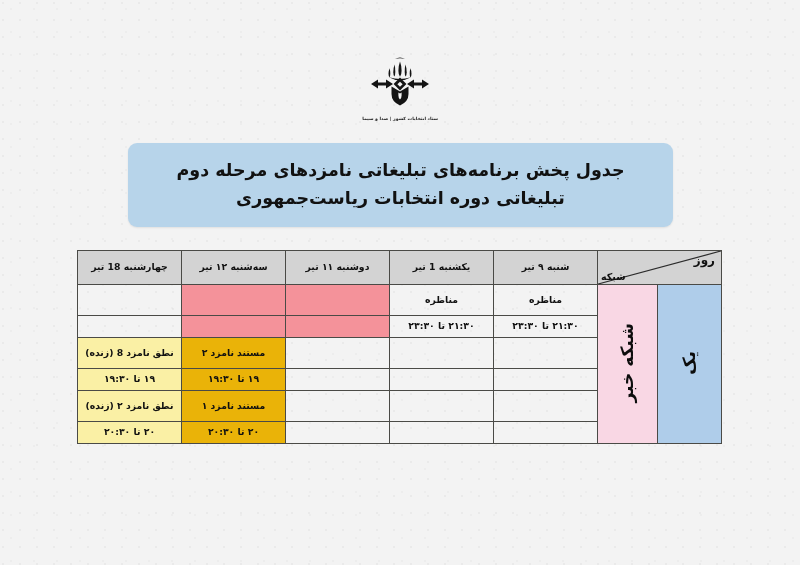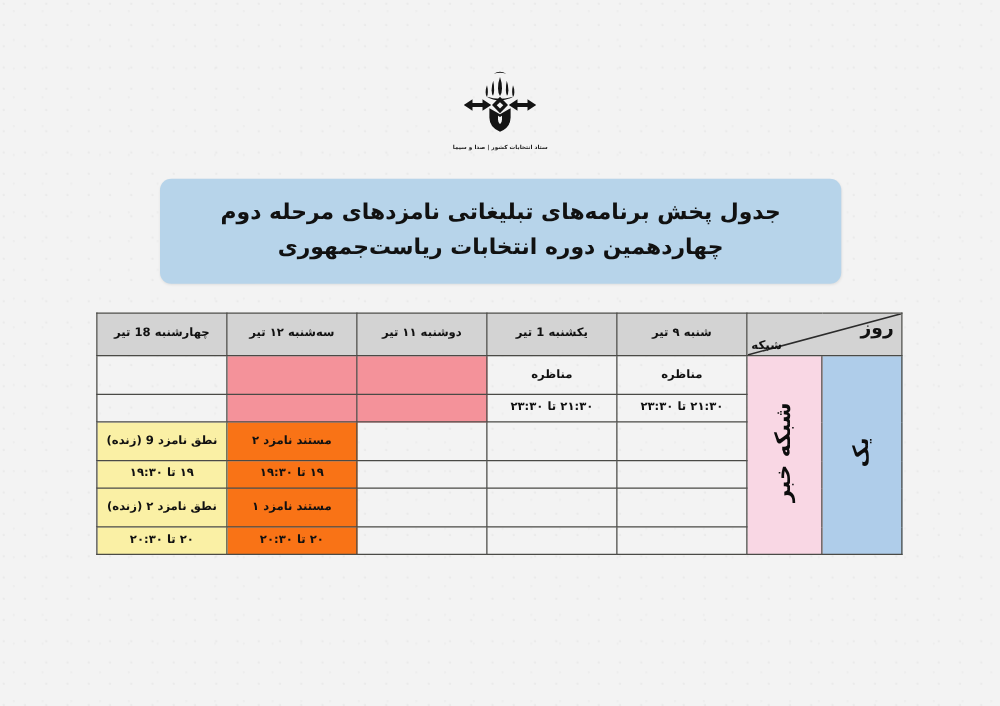--- a/index.html
+++ b/index.html
@@ -90,21 +90,21 @@
 
   .corner-cell{
     position:relative;
     background:#d3d3d3;
     padding:0;
     overflow:hidden;
   }
   .corner-cell svg{position:absolute;inset:0;width:100%;height:100%;}
   .corner-day{
     position:absolute;top:2px;right:6px;
-    font-size:15px;font-weight:bold;color:#111;
+    font-size:12px;font-weight:bold;color:#111;
   }
   .corner-net{
     position:absolute;bottom:1px;left:3px;
     font-size:9.5px;font-weight:bold;color:#111;
   }
 
   
   .net-cell{
     padding:0;
   }
@@ -121,21 +121,21 @@
   .net-khabar{background:#f9d7e4;}
   .net-yek{background:#afcdea;}
 
   
   tbody tr{height:0;}
   tr.r-title td{height:30px;}
   tr.r-time  td{height:21px;margin-top:12px;}
 
   .cell-empty{background:transparent;}
   .cell-red{background:#f4929a;}
-  .cell-purple{background:#f97316;}
+  .cell-purple{background:#eab308;}
   .cell-yellow{background:#faf0a5;}
 
   .cell-time{font-size:8.6px;font-weight:bold;}
 </style>
 </head>
 <body>
 
 <div id="page-bg"></div>
 
 <div id="root">
@@ -162,21 +162,21 @@
 
         <path d="M26.5 34.6 l8.5 4.8 l8.5 -4.8 l0 7.4 q0 7.8 -8.5 11.4 q-8.5 -3.6 -8.5 -11.4 z"></path>
         <path d="M33.4 40.6 l1.6 1 l1.6 -1 l0 3 q0 2.6 -1.6 3.8 q-1.6 -1.2 -1.6 -3.8 z" fill="#f3f3f3"></path>
       </g>
     </svg>
     <div class="logo-caption">ستاد انتخابات کشور | صدا و سیما</div>
   </div>
 
   <div class="title-banner">
     <div class="title-line">جدول پخش برنامه‌های تبلیغاتی نامزدهای مرحله دوم</div>
-    <div class="title-line">چهاردهمین دوره انتخابات ریاست‌جمهوری</div>
+    <div class="title-line">تبلیغاتی دوره انتخابات ریاست‌جمهوری</div>
   </div>
 
   <div class="table-wrap">
     <table class="sched">
       <colgroup>
         <col class="c-corner">
         <col class="c-net">
         <col class="c-day">
         <col class="c-day">
         <col class="c-day">
@@ -223,21 +223,21 @@
           <td class="cell-red cell-time"></td>
           <td class="cell-red cell-time"></td>
           <td class="cell-empty cell-time"></td>
         </tr>
 
         <tr class="r-title">
           <td class="cell-empty"></td>
           <td class="cell-empty"></td>
           <td class="cell-empty"></td>
           <td class="cell-purple">مستند نامزد ۲</td>
-          <td class="cell-yellow">نطق نامزد 9 (زنده)</td>
+          <td class="cell-yellow">نطق نامزد 8 (زنده)</td>
         </tr>
 
         <tr class="r-time">
           <td class="cell-empty cell-time"></td>
           <td class="cell-empty cell-time"></td>
           <td class="cell-empty cell-time"></td>
           <td class="cell-purple cell-time">۱۹ تا ۱۹:۳۰</td>
           <td class="cell-yellow cell-time">۱۹ تا ۱۹:۳۰</td>
         </tr>
 

